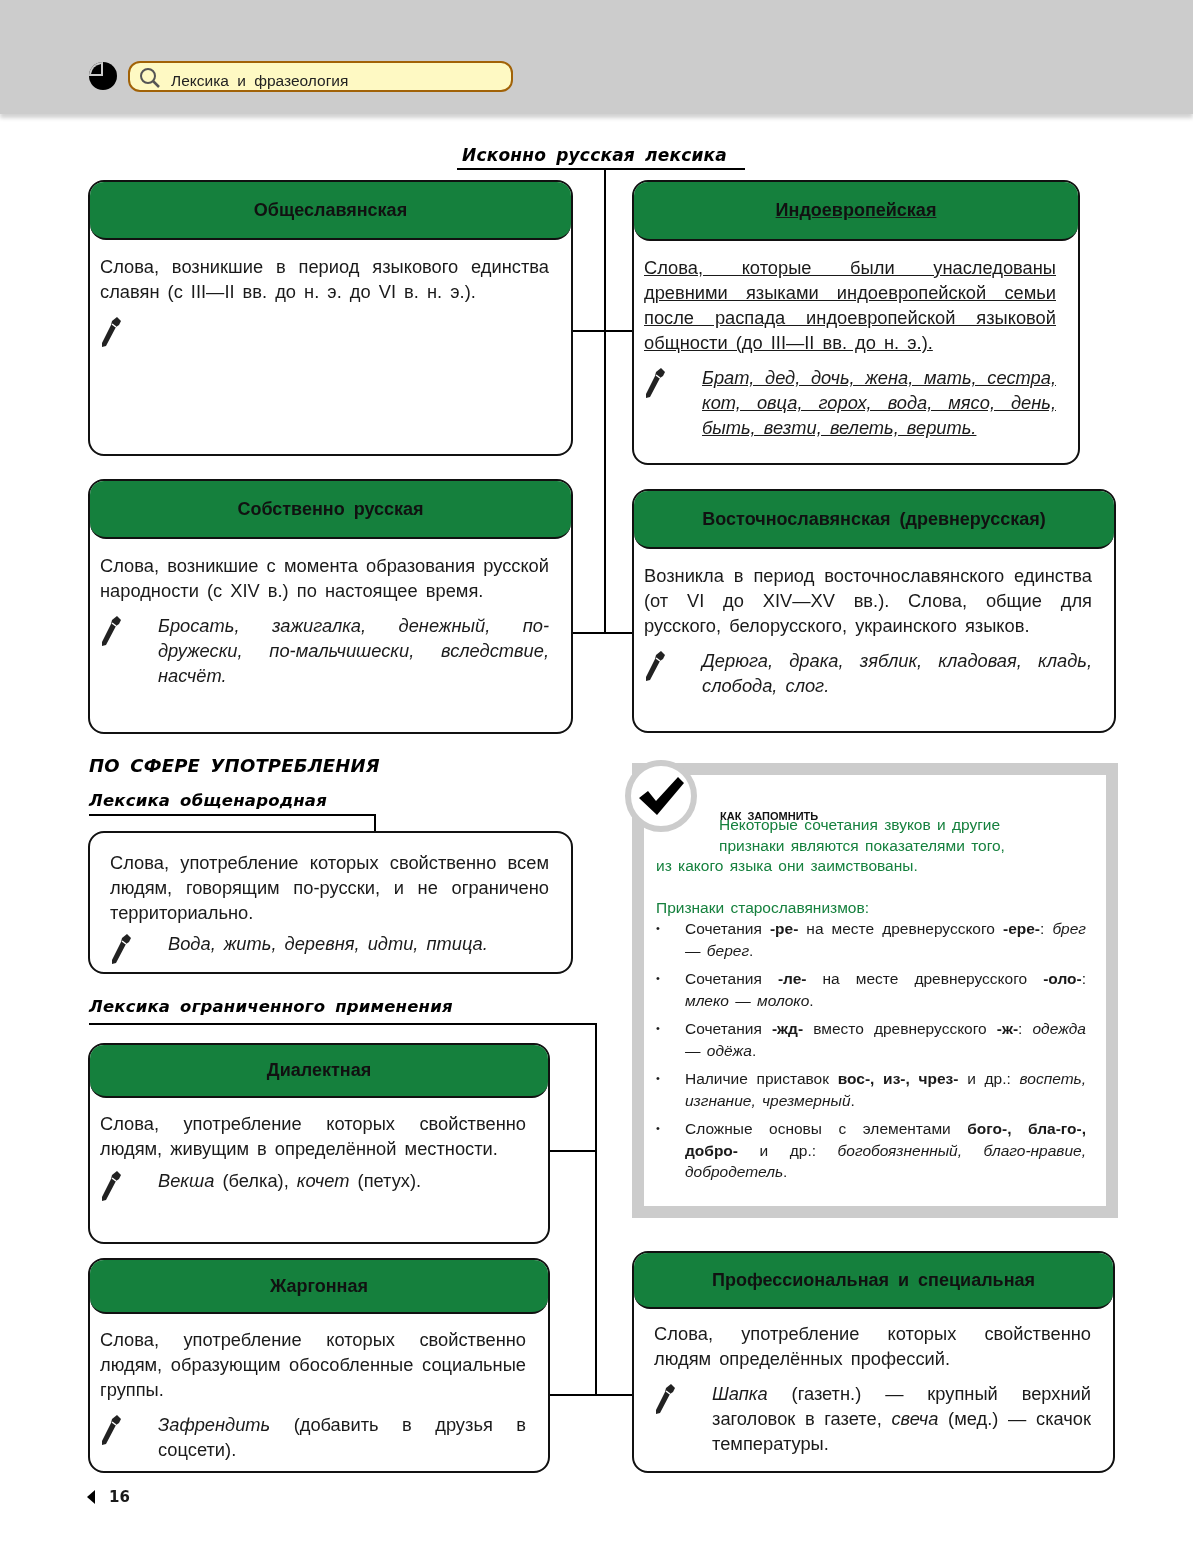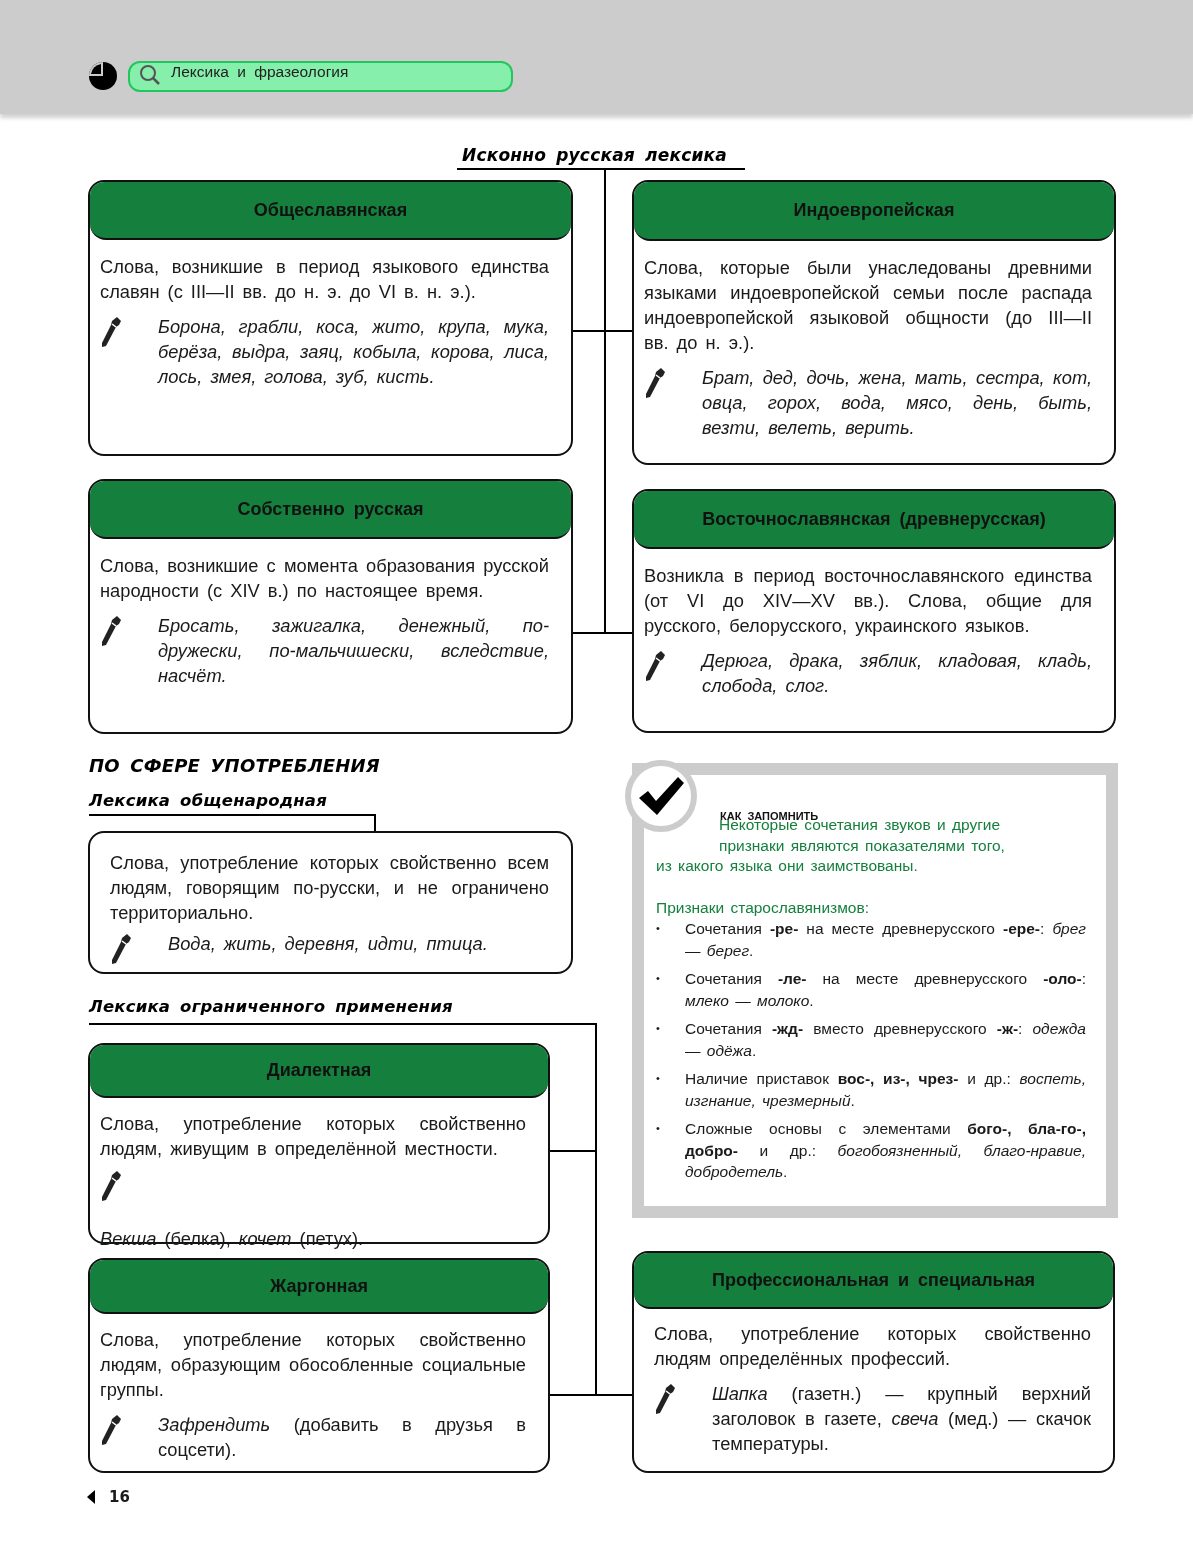--- a/index.html
+++ b/index.html
@@ -7,22 +7,22 @@
   body { position: relative; font-family: "Liberation Sans", sans-serif; color: #1a1a1a; }
 
   .header-band {
     position: absolute; left: 0; top: 0; width: 1193px; height: 114px;
     background: #cccccc;
     box-shadow: 0 4px 4px rgba(0,0,0,0.18);
   }
   .chapter-icon { position: absolute; left: 88px; top: 61px; width: 30px; height: 30px; }
   .search-pill {
     position: absolute; left: 128px; top: 61px; width: 385px; height: 31px;
-    border: 2px solid #22c55e; border-radius: 12px; background: #86efac;
-    display: flex; align-items: flex-start; padding-left: 8px;
+    border: 2px solid #a16207; border-radius: 12px; background: #fef9c3;
+    display: flex; align-items: flex-end; padding-left: 8px;
   }
   .search-pill svg { width: 24px; height: 24px; margin-right: 9px; }
   .search-pill span { font-size: 15.5px; word-spacing: 4px; color: #222; }
 
   .sec-title {
     position: absolute; font-family: "DejaVu Sans", sans-serif; font-weight: bold;
     font-size: 17px; color: #000; white-space: nowrap; letter-spacing: 0.2px; word-spacing: 4px; font-style: italic;
   }
   .uline { position: absolute; background: #000; }
 
@@ -99,26 +99,25 @@
 
 <div class="card" style="left:88px; top:180px; width:485px; height:276px;">
   <div class="card-head" style="height:58px;">Общеславянская</div>
   <div class="card-body">
     <div class="def">Слова, возникшие в период языкового единства славян (с III—II вв. до н. э. до VI в. н. э.).</div>
     <div class="ex">
       <div class="pen"><svg viewBox="0 0 22 32">
             <path d="M17 1 L21 5 L19 9 L16 11 L6 30 L2 31 L2 27 L11 9 L12 5 Z" fill="#222"></path>
             <path d="M12 8 L16 11" stroke="#fff" stroke-width="1.5"></path>
           </svg></div>
-      <div class="txt">Борона, грабли, коса, жито, крупа, мука, берёза, выдра, заяц, кобыла, корова, лиса, лось, змея, голова, зуб, кисть.</div>
-    </div>
-  </div>
-</div>
-
-<div class="card" style="left:632px; top:180px; width:484px; height:285px;">
+    </div>
+  </div>
+</div>
+
+<div class="card" style="left:632px; top:180px; width:448px; height:285px;text-decoration:underline;">
   <div class="card-head" style="height:59px;">Индоевропейская</div>
   <div class="card-body">
     <div class="def">Слова, которые были унаследованы древними языками индоевропейской семьи после распада индоевропейской языковой общности (до III—II вв. до н. э.).</div>
     <div class="ex">
       <div class="pen"><svg viewBox="0 0 22 32">
             <path d="M17 1 L21 5 L19 9 L16 11 L6 30 L2 31 L2 27 L11 9 L12 5 Z" fill="#222"></path>
             <path d="M12 8 L16 11" stroke="#fff" stroke-width="1.5"></path>
           </svg></div>
       <div class="txt">Брат, дед, дочь, жена, мать, сестра, кот, овца, горох, вода, мясо, день, быть, везти, велеть, верить.</div>
     </div>
@@ -176,21 +175,21 @@
 
 <div class="line" style="left:89px; top:1023px; width:508px; height:2px;"></div>
 <div class="line" style="left:595px; top:1023px; width:2px; height:373px;"></div>
 <div class="line" style="left:550px; top:1150px; width:46px; height:2px;"></div>
 <div class="line" style="left:550px; top:1394px; width:82px; height:2px;"></div>
 
 <div class="card" style="left:88px; top:1043px; width:462px; height:201px;">
   <div class="card-head" style="height:53px;">Диалектная</div>
   <div class="card-body" style="padding-top:13px;">
     <div class="def">Слова, употребление которых свойственно людям, живущим в определённой местности.</div>
-    <div class="ex" style="margin-top:7px;flex-direction:column;">
+    <div class="ex" style="margin-top:7px;">
       <div class="pen"><svg viewBox="0 0 22 32">
             <path d="M17 1 L21 5 L19 9 L16 11 L6 30 L2 31 L2 27 L11 9 L12 5 Z" fill="#222"></path>
             <path d="M12 8 L16 11" stroke="#fff" stroke-width="1.5"></path>
           </svg></div>
       <div class="txt"><span>Векша</span><span class="up"> (белка), </span><span>кочет</span><span class="up"> (петух).</span></div>
     </div>
   </div>
 </div>
 
 <div class="card" style="left:88px; top:1258px; width:462px; height:215px;">

